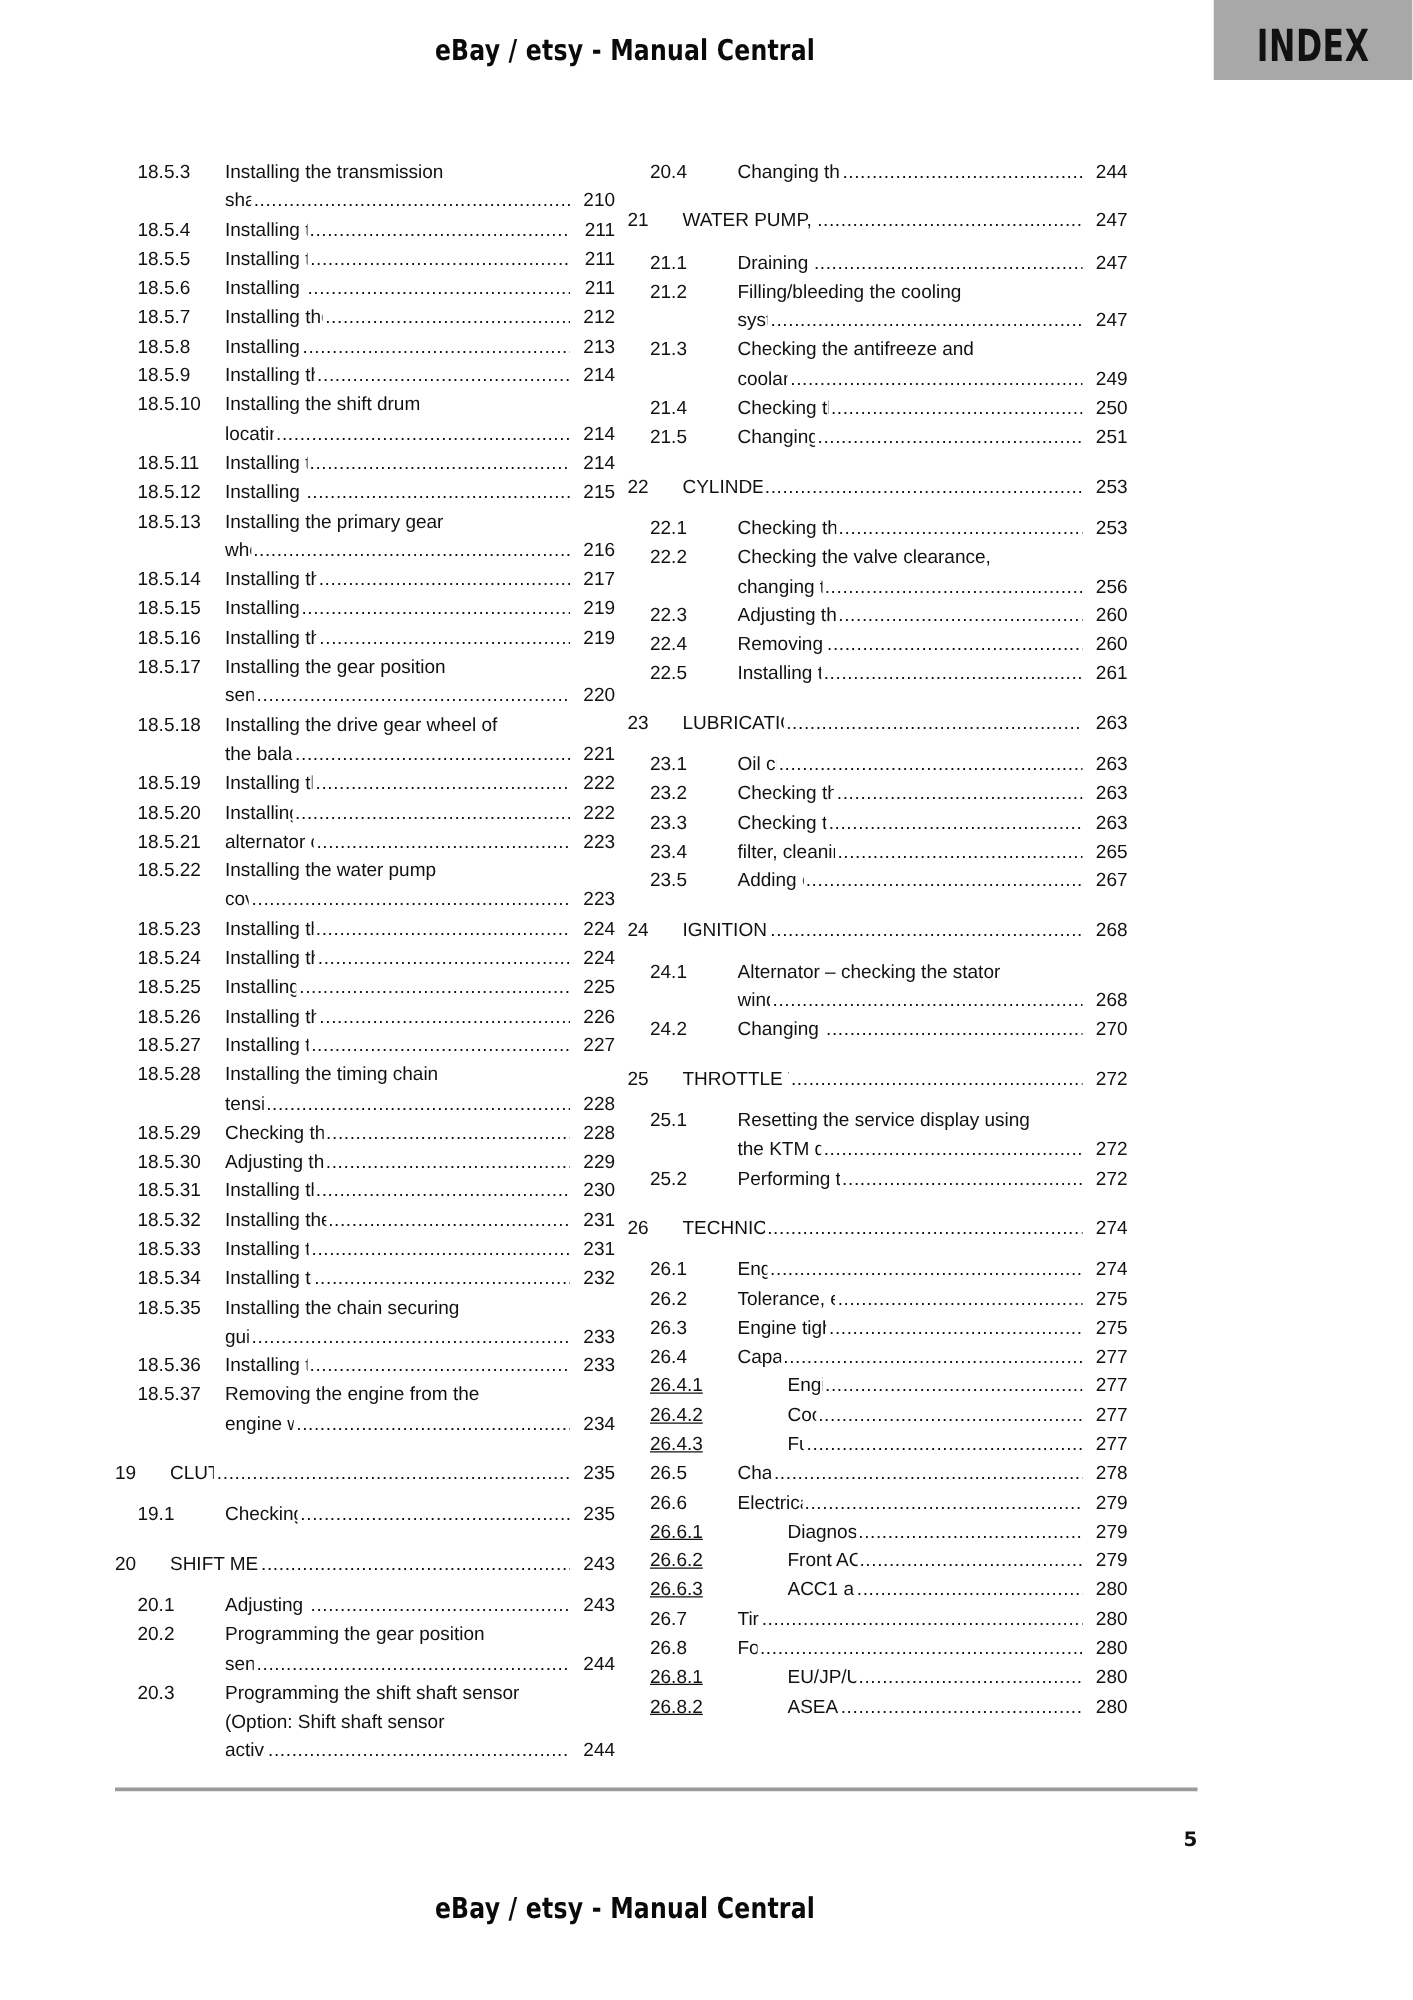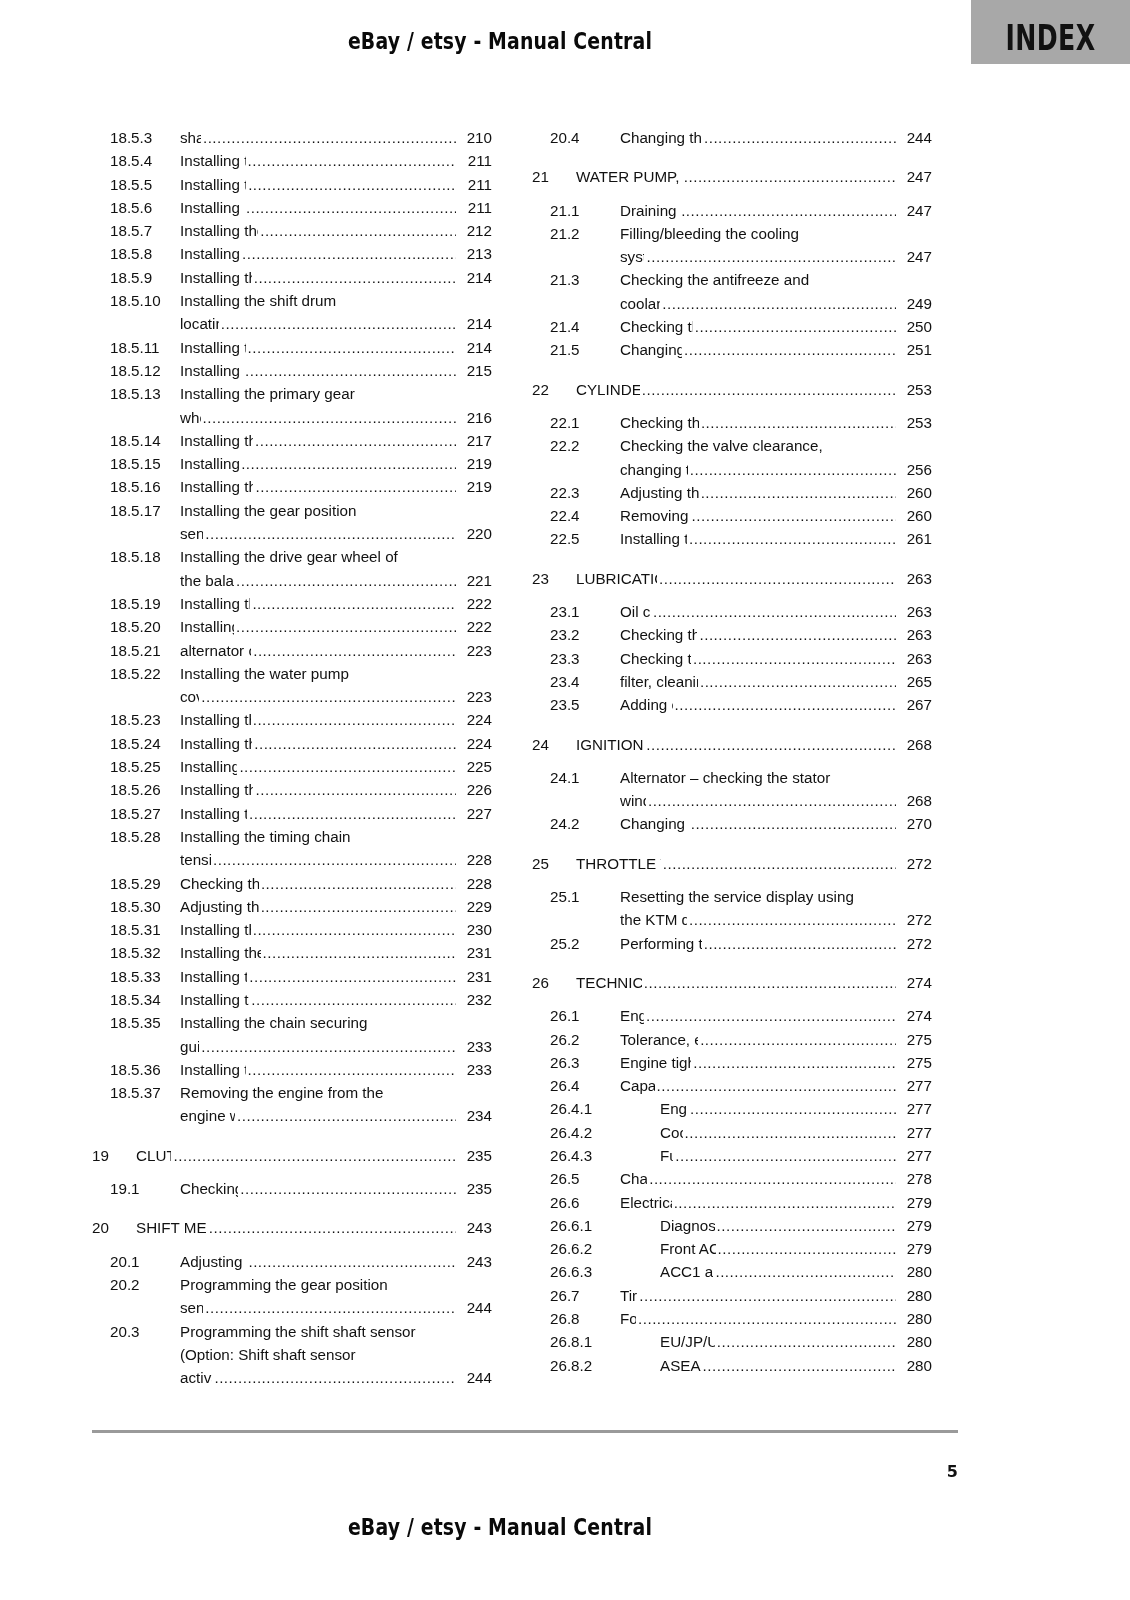--- a/index.html
+++ b/index.html
@@ -68,42 +68,42 @@
     position: absolute;
     top: 126px;
     left: 0;
     width: 1130px;
   }
   .column {
     position: absolute;
     top: 0;
   }
   #col-left  { left: 92px;  width: 400px; }
-  #col-right { left: 532px; width: 400px; }
+  #col-right { left: 502px; width: 400px; }
 
   .entry {
     display: flex;
     align-items: flex-start;
     font-size: 15.2px;
     line-height: 23.3px;
     color: #111111;
     width: 100%;
   }
   
   .entry.lvl1 { margin-top: 16px; margin-bottom: 10px; }
   .entry.lvl1:first-child { margin-top: 0; }
 
   .num {
     flex: 0 0 auto;
     white-space: nowrap;
   }
   
   .lvl1 > .num { width: 44px; margin-left: 0px; }
   .lvl2 > .num { width: 70px; margin-left: 18px; }
-  .lvl4 > .num { width: 78px; margin-left: 18px; }
+  .lvl4 > .num { width: 78px; margin-left: 18px; text-decoration: underline; }
 
   .body {
     flex: 1 1 auto;
     min-width: 0;
   }
   .lvl4 > .body { padding-left: 32px; }
 
   .line {
     display: flex;
     align-items: baseline;
@@ -177,20 +177,23 @@
   <div id="index-tab" style="background: rgb(168, 168, 168);">
     <div id="index-tab-label">INDEX</div>
   </div>
 </div>
 
 <div id="toc">
   <div id="col-left" class="column">
       <div class="entry lvl2">
         <span class="num">18.5.3</span>
         <span class="body">
+          <span class="line nodots">
+            <span class="txt">Installing the transmission</span>
+          </span>
           <span class="line">
             <span class="txt">shafts</span>
             <span class="dots"></span>
             <span class="page">210</span>
           </span>
         </span>
       </div>
       <div class="entry lvl2">
         <span class="num">18.5.4</span>
         <span class="body">

